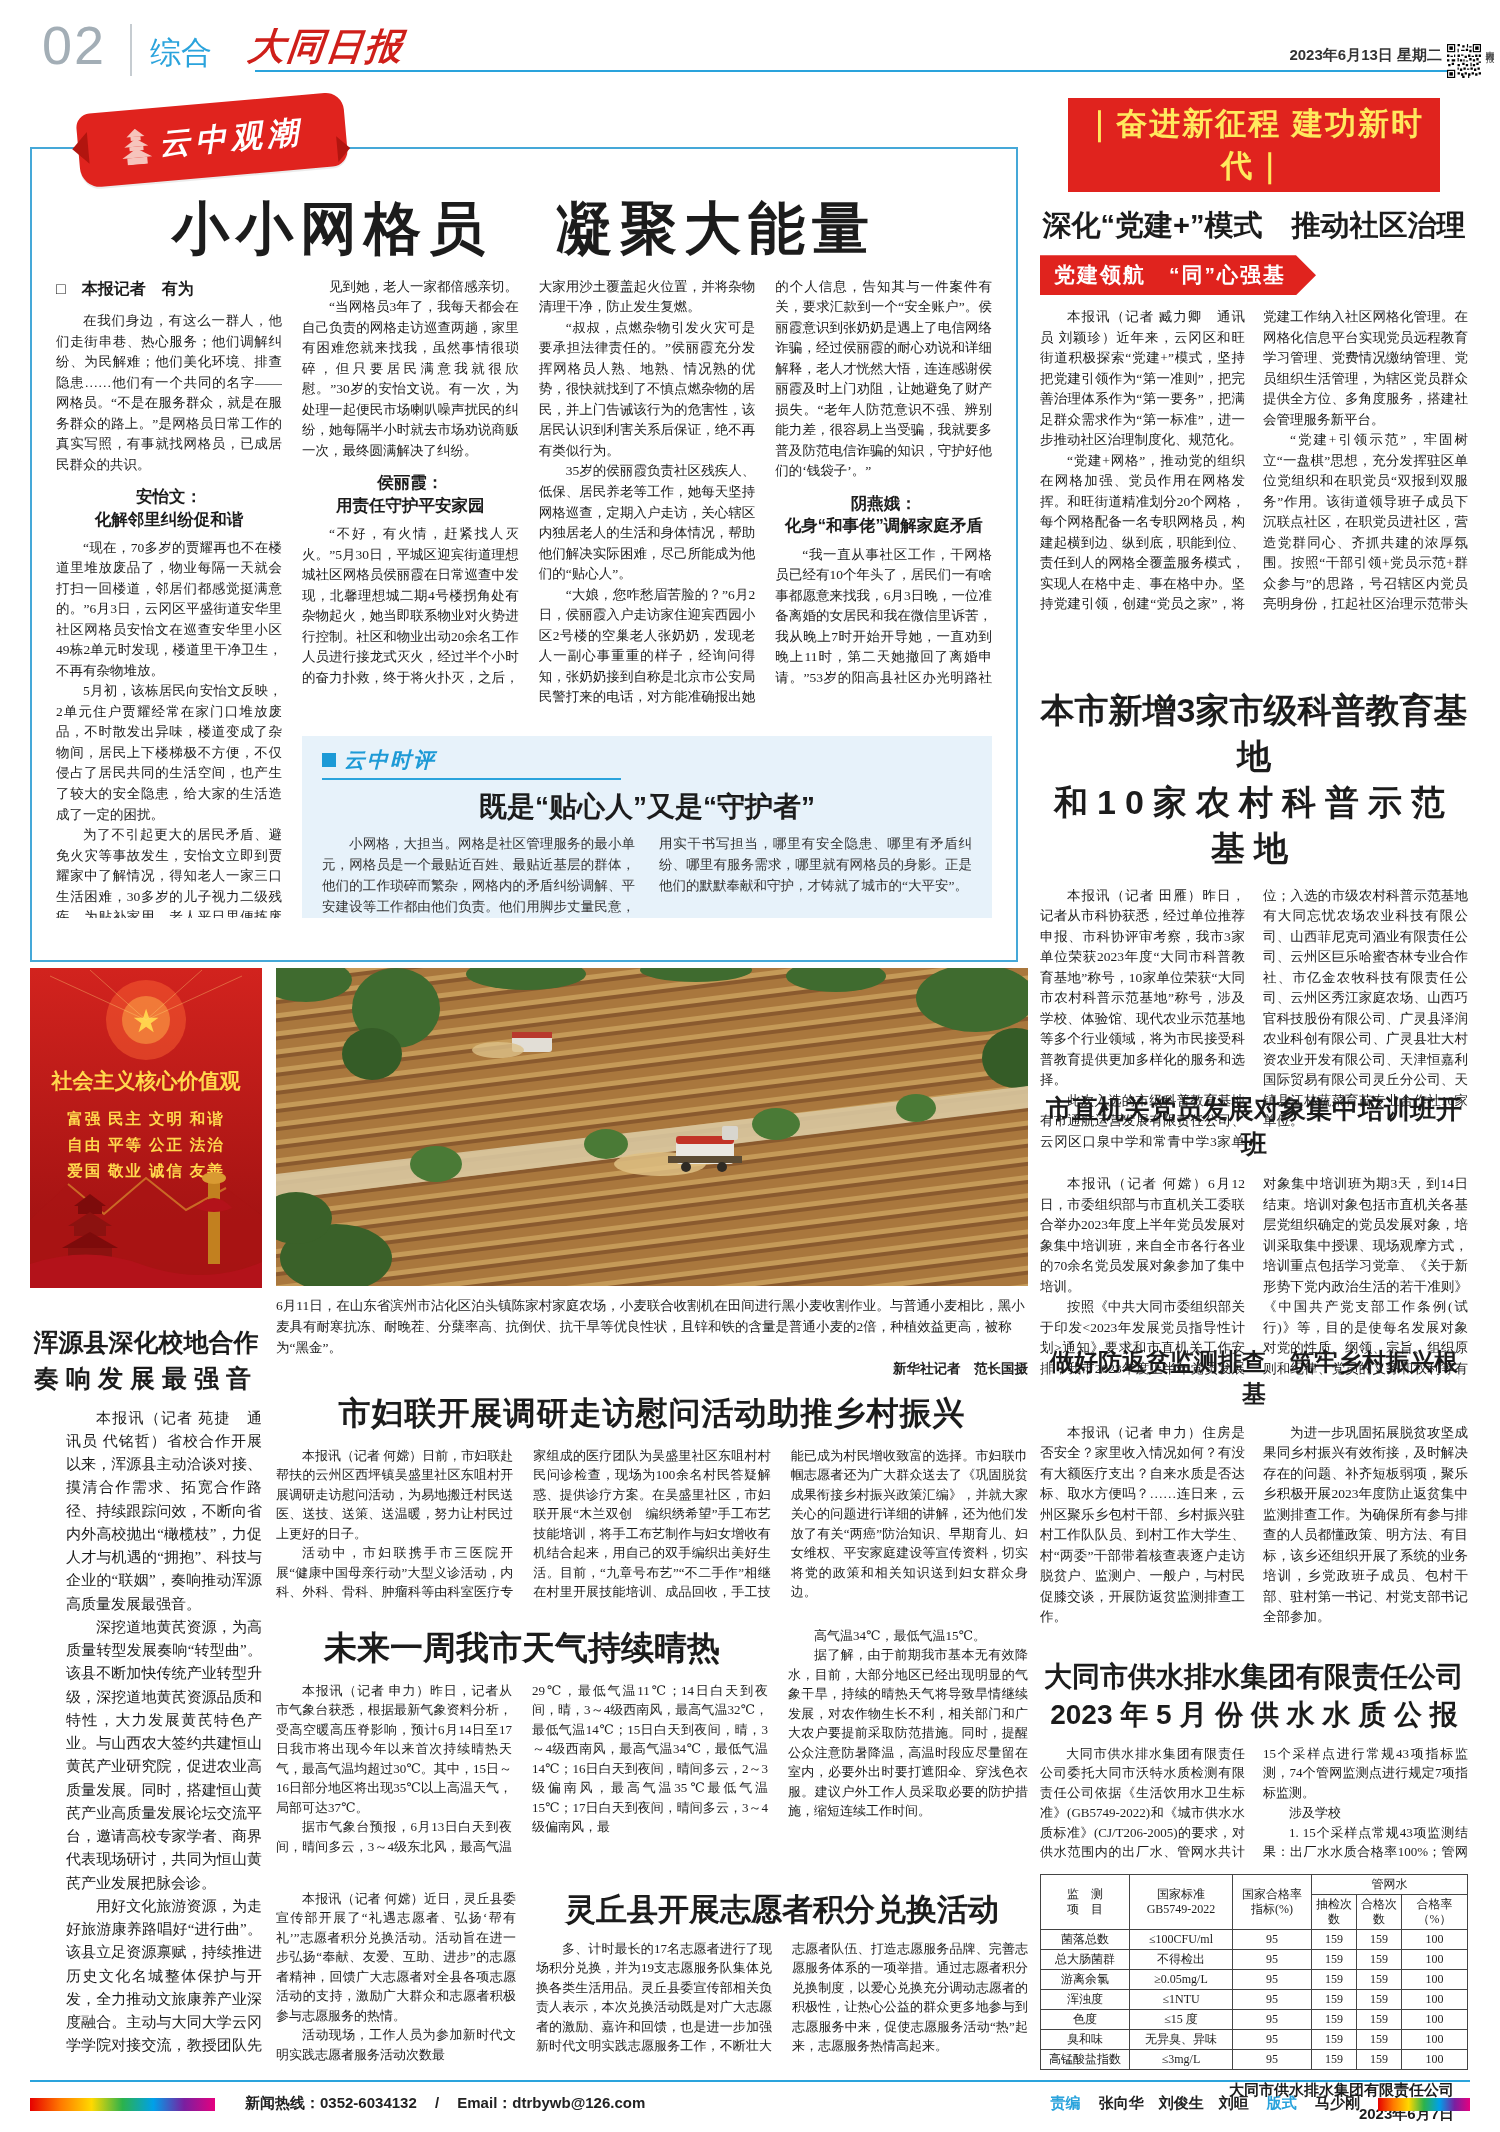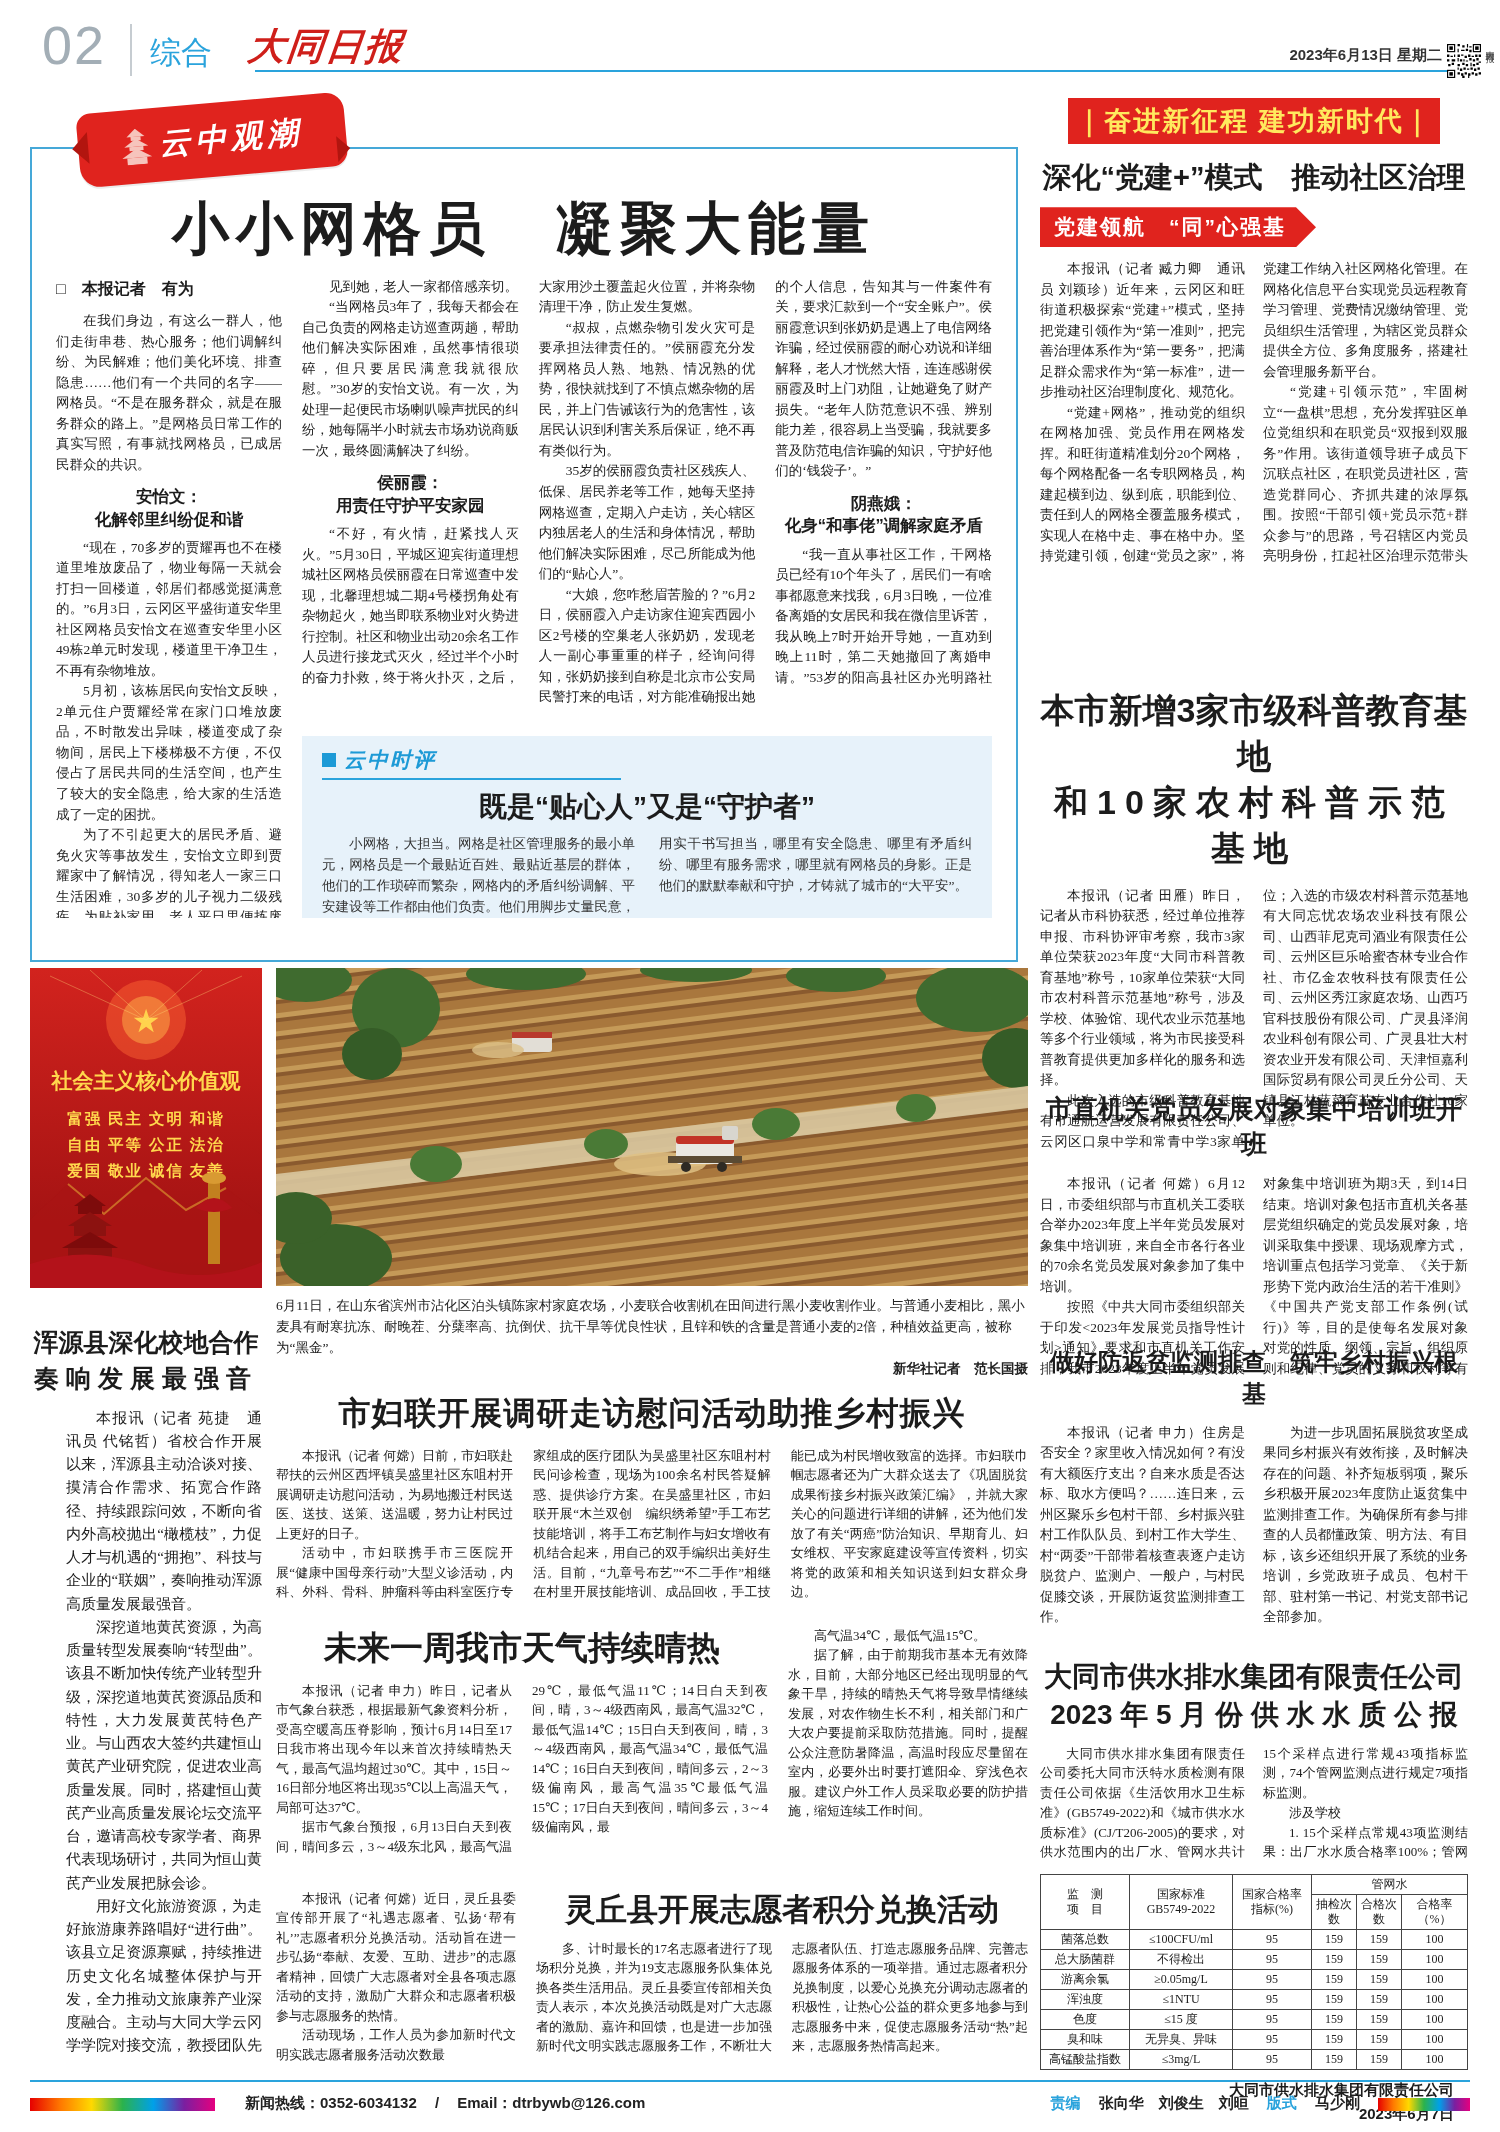--- a/index.html
+++ b/index.html
@@ -48,21 +48,21 @@
   .comm-square{width:14px;height:14px;background:#1d9ad6;}
   .comm-tag{color:#1d9ad6;font-weight:bold;font-style:italic;font-size:21px;
         font-family:Liberation Mono, monospace;letter-spacing:2px;}
   .comm-title{text-align:center;font-family:"Liberation Sans",sans-serif;font-weight:bold;
         font-size:28px;margin:8px 0 8px;}
   .comm-cols{column-count:2;column-gap:24px;font-size:13.5px;line-height:1.55;color:#333;height:92px;overflow:hidden;}
   
   .right-rail{position:absolute;left:1040px;top:0;width:428px;height:2132px;}
   .ra{position:absolute;left:0;right:0;}
   .banner-red{margin:0 auto;width:372px;background:#e0231e;color:#ffe95e;text-align:center;
-        font-family:"Liberation Sans",sans-serif;font-weight:bold;font-size:27px;letter-spacing:2px;
+        font-family:"Liberation Sans",sans-serif;font-weight:bold;font-size:31px;letter-spacing:2px;
         padding:5px 0;}
   .a-title{text-align:center;font-family:"Liberation Sans",sans-serif;font-weight:bold;line-height:1.35;}
   .tag-arrow{display:inline-block;background:#e0231e;color:#fff;font-family:"Liberation Sans",sans-serif;
         font-weight:bold;font-size:21px;letter-spacing:2px;padding:6px 30px 6px 14px;
         clip-path:polygon(0 0,calc(100% - 20px) 0,100% 50%,calc(100% - 20px) 100%,0 100%);}
   .two-cols{column-count:2;column-gap:18px;overflow:hidden;}
   
   table.wq{border-collapse:collapse;width:100%;font-size:12px;text-align:center;margin-top:8px;}
   table.wq td{border:1px solid #444;padding:2px 1px;line-height:1.25;white-space:pre-line;}
   .wq-sign{margin-top:8px;text-align:right;font-family:"Liberation Sans",sans-serif;
@@ -168,21 +168,21 @@
 化解邻里纠纷促和谐</h4>
             <p>“现在，70多岁的贾耀再也不在楼道里堆放废品了，物业每隔一天就会打扫一回楼道，邻居们都感觉挺满意的。”6月3日，云冈区平盛街道安华里社区网格员安怡文在巡查安华里小区49栋2单元时发现，楼道里干净卫生，不再有杂物堆放。</p>
             <p>5月初，该栋居民向安怡文反映，2单元住户贾耀经常在家门口堆放废品，不时散发出异味，楼道变成了杂物间，居民上下楼梯极不方便，不仅侵占了居民共同的生活空间，也产生了较大的安全隐患，给大家的生活造成了一定的困扰。</p>
             <p>为了不引起更大的居民矛盾、避免火灾等事故发生，安怡文立即到贾耀家中了解情况，得知老人一家三口生活困难，30多岁的儿子视力二级残疾，为贴补家用，老人平日里便拣废品，因家中面积小，便将废品堆放在楼道。安怡文反复教育劝说老人，并科普了消防安全等知识，最终，贾耀将楼道的废品处理干净。“大爷，家里有困难您就来找我。”安怡文非常关心老人一家的生活，经常上门了解情况，与他们一家三口聊天，及时告知他们相关的帮扶政策，每次</p>
           </div>
       </div>
       <div class="lead-rest">
         <div class="rest-cols body-text">
           <div>
               <p>见到她，老人一家都倍感亲切。</p>
-              <p>“当网格员3年了，我每天都会在自己负责的网格走访巡查两趟，帮助他们解决实际困难，虽然事情很琐碎，但只要居民满意我就很欣慰。”30岁的安怡文说。有一次，为处理一起便民市场喇叭噪声扰民的纠纷，她每隔半小时就去市场劝说商贩一次，最终圆满解决了纠纷。</p>
+              <p>“当网格员3年了，我每天都会在自己负责的网格走访巡查两趟，家里有困难您就来找我，虽然事情很琐碎，但只要居民满意我就很欣慰。”30岁的安怡文说。有一次，为处理一起便民市场喇叭噪声扰民的纠纷，她每隔半小时就去市场劝说商贩一次，最终圆满解决了纠纷。</p>
               <h4 class="subhead">侯丽霞：
 用责任守护平安家园</h4>
               <p>“不好，有火情，赶紧找人灭火。”5月30日，平城区迎宾街道理想城社区网格员侯丽霞在日常巡查中发现，北馨理想城二期4号楼拐角处有杂物起火，她当即联系物业对火势进行控制。社区和物业出动20余名工作人员进行接龙式灭火，经过半个小时的奋力扑救，终于将火扑灭，之后，大家用沙土覆盖起火位置，并将杂物清理干净，防止发生复燃。</p>
               <p>“叔叔，点燃杂物引发火灾可是要承担法律责任的。”侯丽霞充分发挥网格员人熟、地熟、情况熟的优势，很快就找到了不慎点燃杂物的居民，并上门告诫该行为的危害性，该居民认识到利害关系后保证，绝不再有类似行为。</p>
               <p>35岁的侯丽霞负责社区残疾人、低保、居民养老等工作，她每天坚持网格巡查，定期入户走访，关心辖区内独居老人的生活和身体情况，帮助他们解决实际困难，尽己所能成为他们的“贴心人”。</p>
               <p>“大娘，您咋愁眉苦脸的？”6月2日，侯丽霞入户走访家住迎宾西园小区2号楼的空巢老人张奶奶，发现老人一副心事重重的样子，经询问得知，张奶奶接到自称是北京市公安局民警打来的电话，对方能准确报出她的个人信息，告知其与一件案件有关，要求汇款到一个“安全账户”。侯丽霞意识到张奶奶是遇上了电信网络诈骗，经过侯丽霞的耐心劝说和详细解释，老人才恍然大悟，连连感谢侯丽霞及时上门劝阻，让她避免了财产损失。“老年人防范意识不强、辨别能力差，很容易上当受骗，我就要多普及防范电信诈骗的知识，守护好他们的‘钱袋子’。”</p>
               <h4 class="subhead">阴燕娥：
 化身“和事佬”调解家庭矛盾</h4>
               <p>“我一直从事社区工作，干网格员已经有10个年头了，居民们一有啥事都愿意来找我，6月3日晚，一位准备离婚的女居民和我在微信里诉苦，我从晚上7时开始开导她，一直劝到晚上11时，第二天她撤回了离婚申请。”53岁的阳高县社区办光明路社区网格员阴燕娥是一位不厌其烦的“和事佬”。</p>
             </div>

